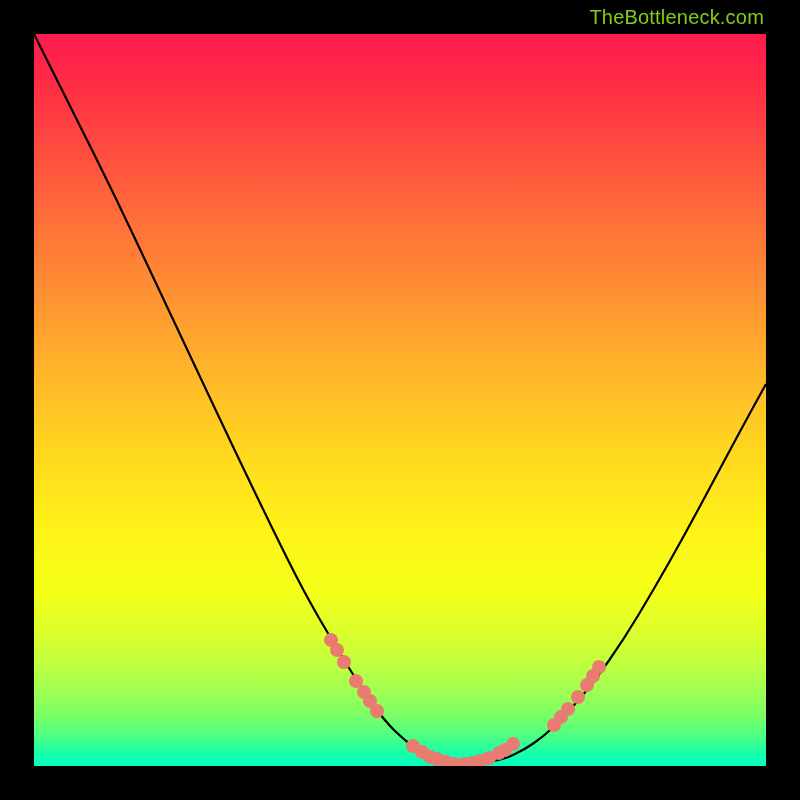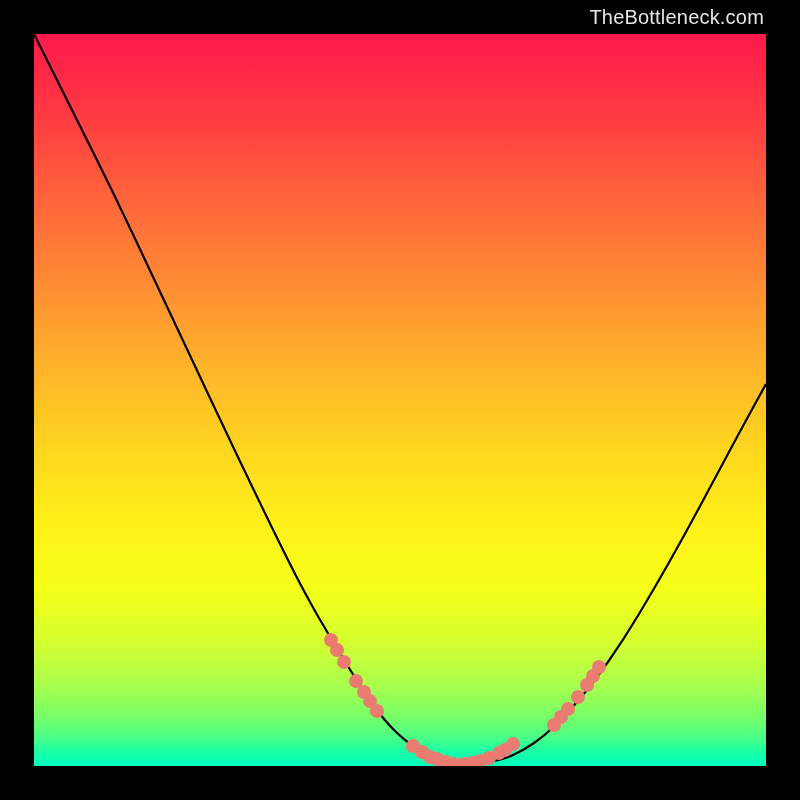--- a/index.html
+++ b/index.html
@@ -56,21 +56,21 @@
     top: 0;
     width: 732px;
     height: 732px;
   }
   .watermark {
     position: absolute;
     top: 6px;
     right: 36px;
     font-family: Arial, Helvetica, sans-serif;
     font-size: 20px;
-    color: #e5e5e5;
+    color: #84cc16;
     letter-spacing: 0.2px;
     user-select: none;
   }
   .dots-layer {
     position: absolute;
     left: 0;
     top: 0;
     width: 732px;
     height: 732px;
   }

